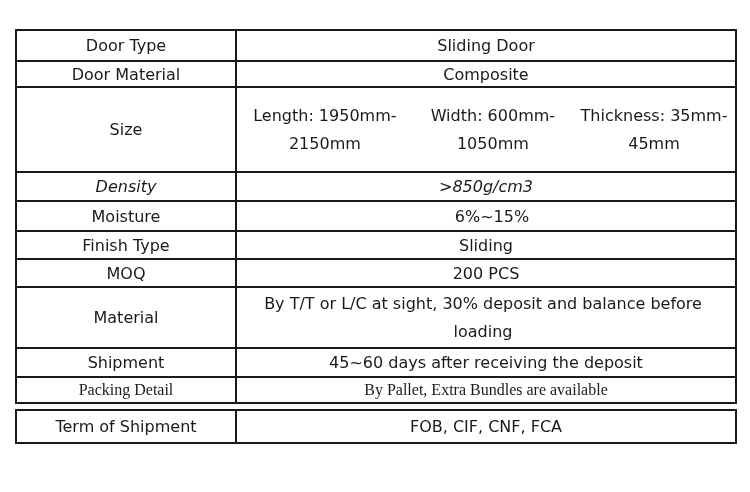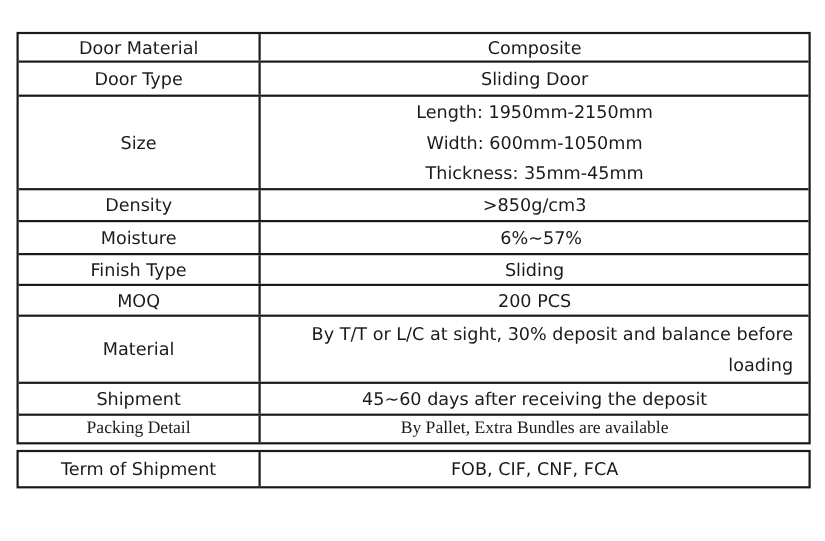--- a/index.html
+++ b/index.html
@@ -41,76 +41,76 @@
   }
   .cell-value {
     flex: 1 1 auto;
     display: flex;
     align-items: center;
     justify-content: center;
     text-align: center;
     box-sizing: border-box;
   }
   .cell-value.multiline {
-    flex-direction: column;
+    flex-direction: row;
     line-height: 28px;
   }
   .cell-value.left {
     justify-content: flex-start;
-    text-align: right;
+    text-align: center;
     padding: 0 14px 0 8px;
     line-height: 28px;
   }
   
   .r1  { height: 24px; }
   .r2  { height: 29px; }
   .r3  { height: 83px; }
-  .r4  { height: 27px; }
+  .r4  { height: 27px; font-style: italic; }
   .r5  { height: 28px; gap: 12px; }
   .r6  { height: 26px; justify-content: center; }
   .r7  { height: 26px; }
   .r8  { height: 59px; }
   .r9  { height: 27px; }
   .r10 { height: 24px; font-family: Liberation Serif, serif; }
   .r11 { height: 31px; }
 </style>
 </head>
 <body>
 
 <div class="stage">
 
   <div class="tbl tbl-main">
 
+    <div class="row r2">
+      <div class="cell-label">Door Type</div>
+      <div class="cell-value">Sliding Door</div>
+    </div>
+
     <div class="row r1">
       <div class="cell-label">Door Material</div>
       <div class="cell-value">Composite</div>
-    </div>
-
-    <div class="row r2">
-      <div class="cell-label">Door Type</div>
-      <div class="cell-value">Sliding Door</div>
     </div>
 
     <div class="row r3">
       <div class="cell-label">Size</div>
       <div class="cell-value multiline">
         <span>Length: 1950mm-2150mm</span>
         <span>Width: 600mm-1050mm</span>
         <span>Thickness: 35mm-45mm</span>
       </div>
     </div>
 
     <div class="row r4">
       <div class="cell-label">Density</div>
       <div class="cell-value">&gt;850g/cm3</div>
     </div>
 
     <div class="row r5">
       <div class="cell-label">Moisture</div>
-      <div class="cell-value">6%~57%</div>
+      <div class="cell-value">6%~15%</div>
     </div>
 
     <div class="row r6">
       <div class="cell-label">Finish Type</div>
       <div class="cell-value">Sliding</div>
     </div>
 
     <div class="row r7">
       <div class="cell-label">MOQ</div>
       <div class="cell-value">200 PCS</div>

